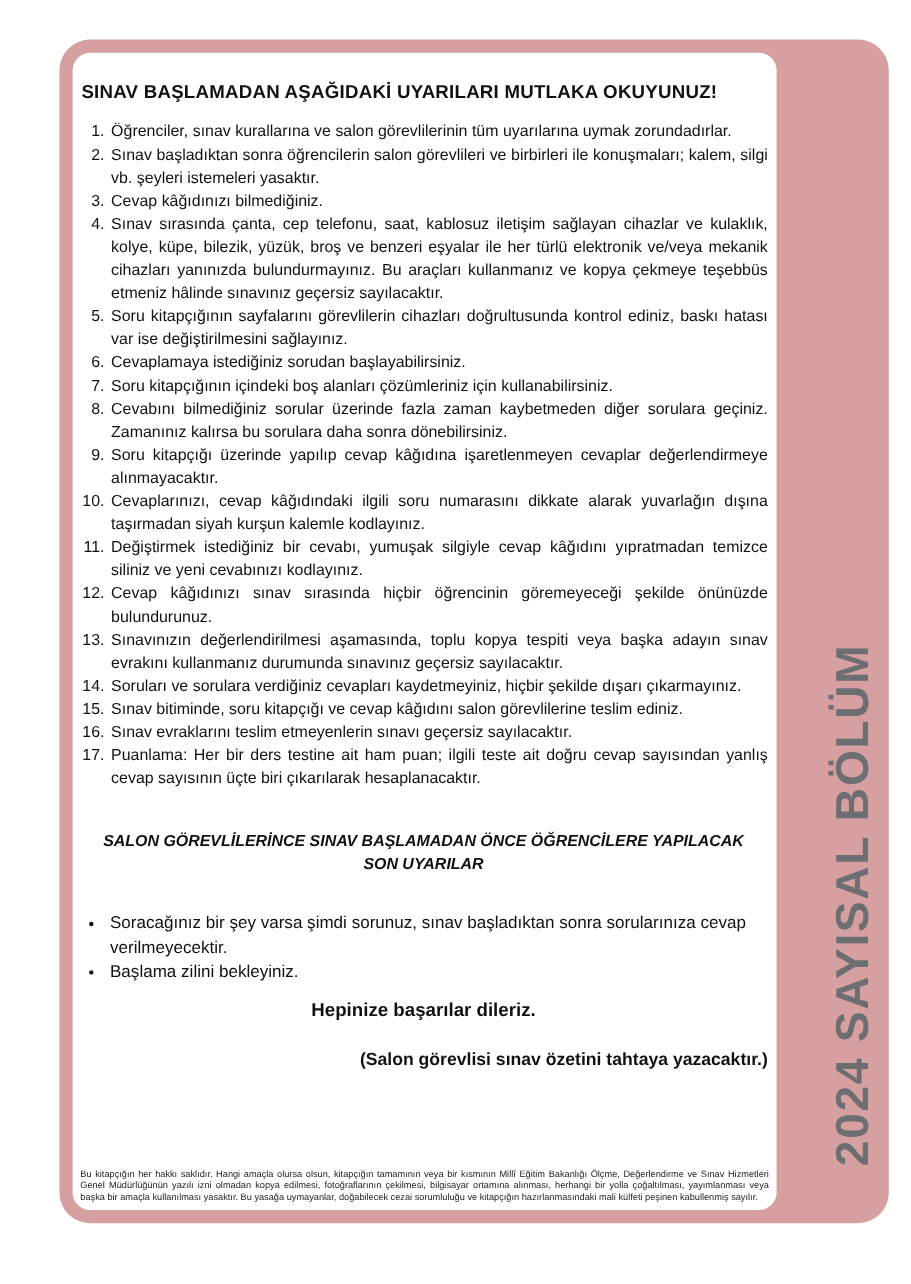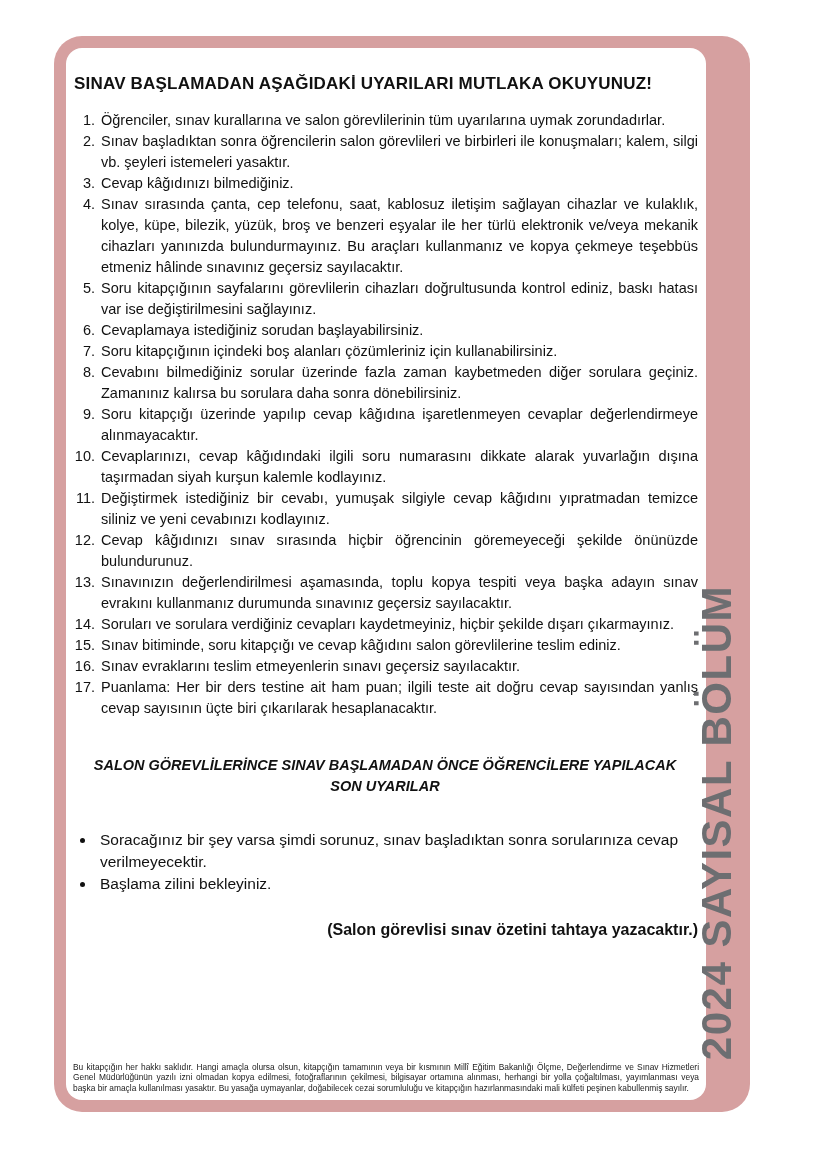--- a/index.html
+++ b/index.html
@@ -12,21 +12,21 @@
     width:828px;height:1167px;
     background:#ffffff;
     position:relative;
     font-family:"Liberation Sans","DejaVu Sans",sans-serif;
     color:#111;
     overflow:hidden;
   }
   .frame{
     position:absolute;
     left:54px;top:36px;
-    width:696px;height:1076px;
+    width:754px;height:1076px;
     background:var(--accent);
     border-radius:28px;
   }
   .inner{
     position:absolute;
     left:12px;top:12px;
     width:640px;height:1052px;
     background:#ffffff;
     border-radius:16px;
   }
@@ -134,20 +134,21 @@
         <li>Puanlama: Her bir ders testine ait ham puan; ilgili teste ait doğru cevap sayısından yanlış cevap sayısının üçte biri çıkarılarak hesaplanacaktır.</li>
       </ol>
 
       <div class="salon-heading">SALON GÖREVLİLERİNCE SINAV BAŞLAMADAN ÖNCE ÖĞRENCİLERE YAPILACAK SON UYARILAR</div>
 
       <ul class="final-warnings">
         <li>Soracağınız bir şey varsa şimdi sorunuz, sınav başladıktan sonra sorularınıza cevap verilmeyecektir.</li>
         <li>Başlama zilini bekleyiniz.</li>
       </ul>
 
+      <div class="good-luck">Hepinize başarılar dileriz.</div>
 
       <div class="board-note">(Salon görevlisi sınav özetini tahtaya yazacaktır.)</div>
 
       <div class="copyright">Bu kitapçığın her hakkı saklıdır. Hangi amaçla olursa olsun, kitapçığın tamamının veya bir kısmının Millî Eğitim Bakanlığı Ölçme, Değerlendirme ve Sınav Hizmetleri Genel Müdürlüğünün yazılı izni olmadan kopya edilmesi, fotoğraflarının çekilmesi, bilgisayar ortamına alınması, herhangi bir yolla çoğaltılması, yayımlanması veya başka bir amaçla kullanılması yasaktır. Bu yasağa uymayanlar, doğabilecek cezai sorumluluğu ve kitapçığın hazırlanmasındaki mali külfeti peşinen kabullenmiş sayılır.</div>
 
     </div>
   </div>
 
   <div class="side-band-text">2024 SAYISAL BÖLÜM</div>
 

